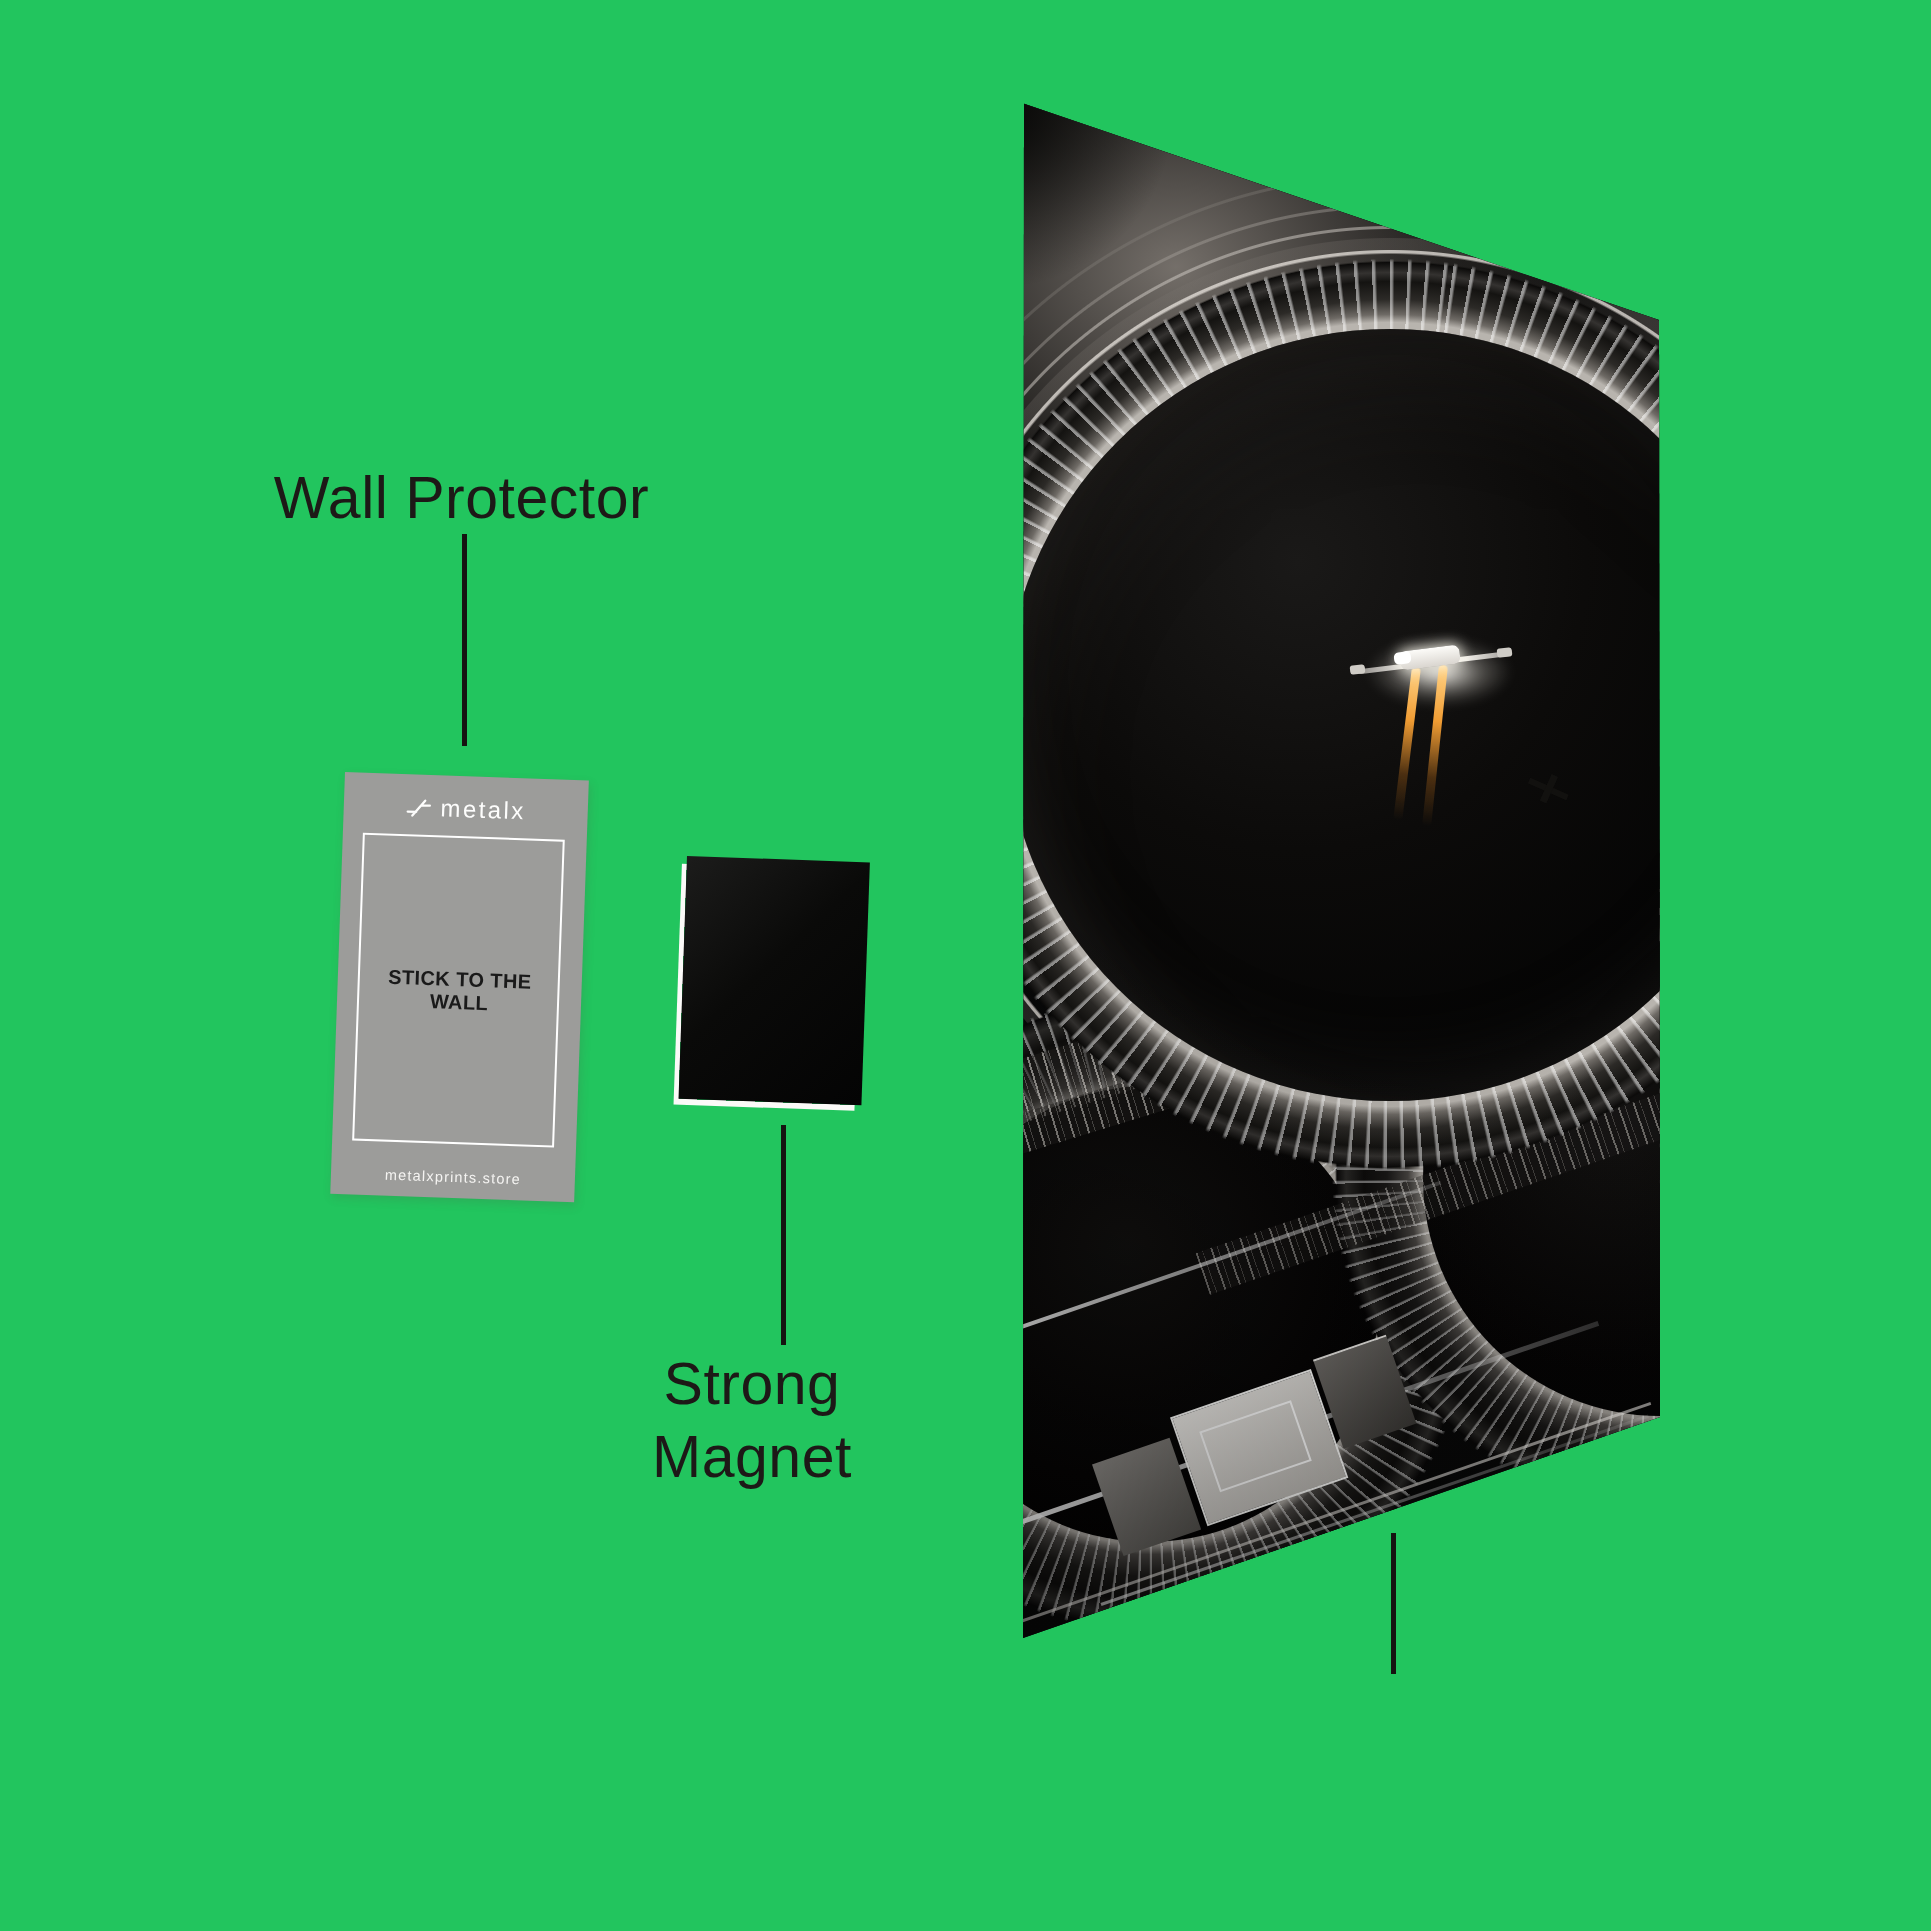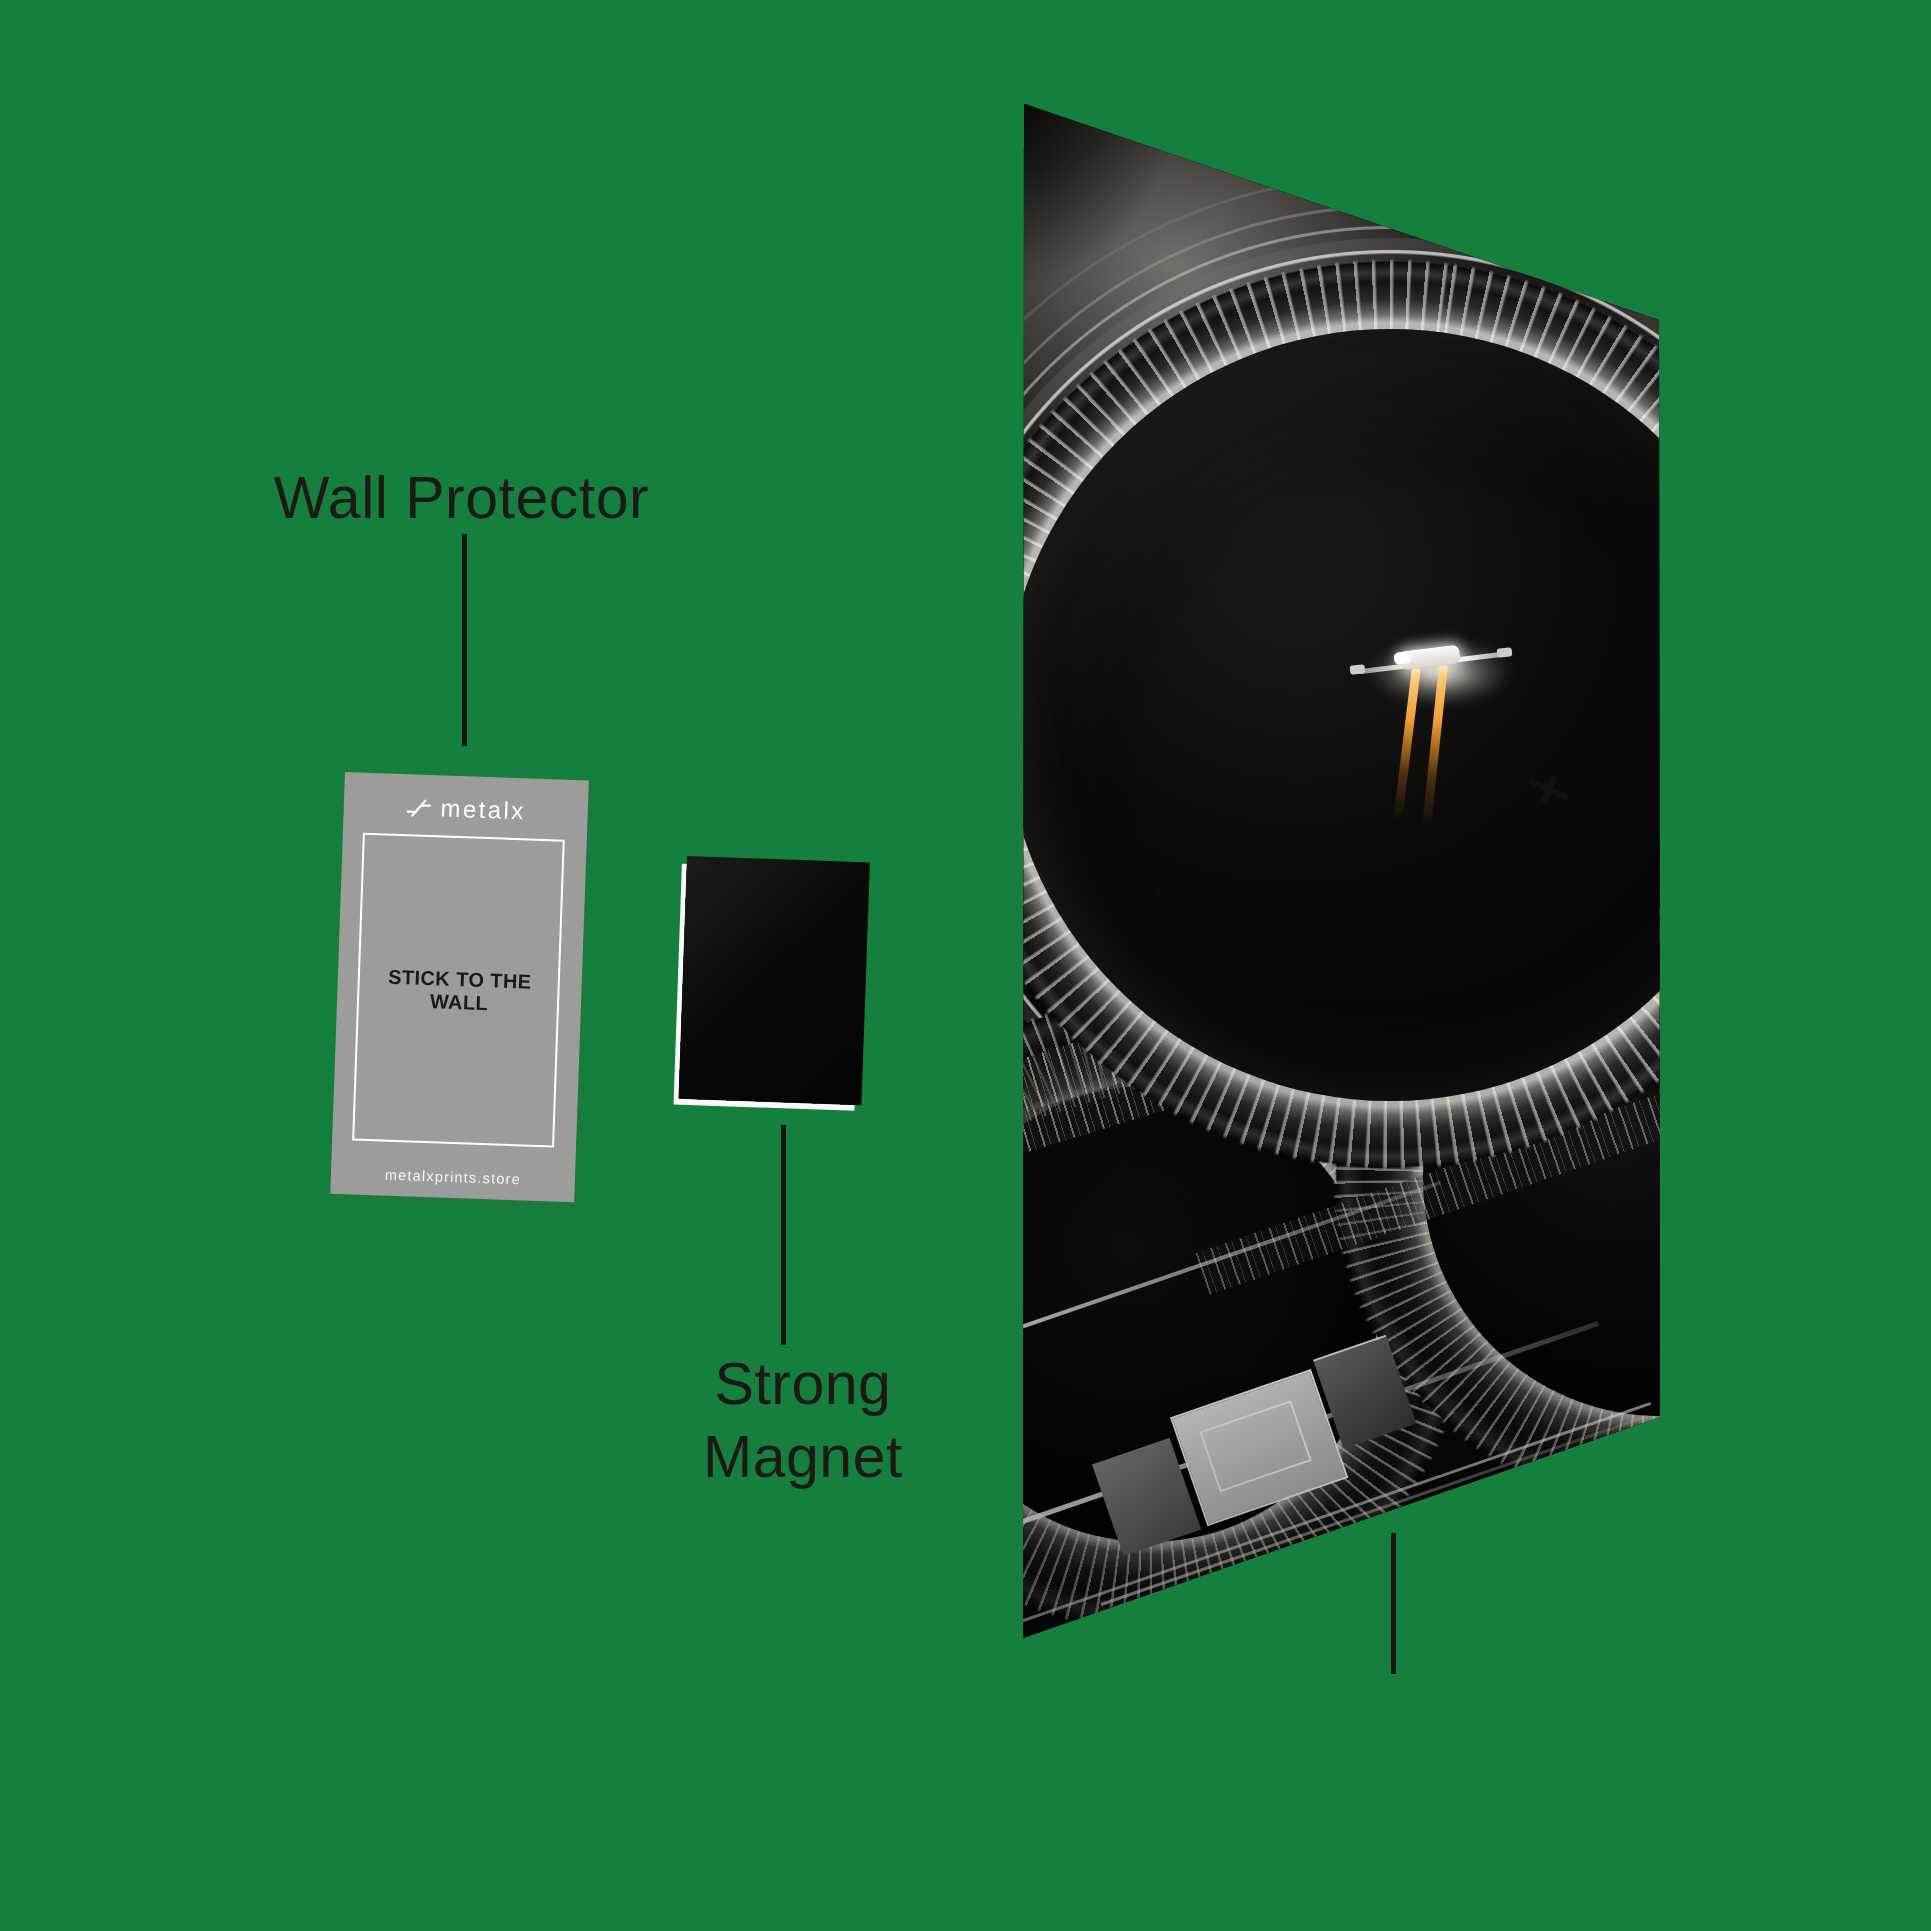--- a/index.html
+++ b/index.html
@@ -1,23 +1,23 @@
 <!DOCTYPE html>
 <html><head>
 <meta charset="utf-8">
 <style>
   html,body{margin:0;padding:0;background:#ebded4;}
-  #canvas{position:relative;width:1931px;height:1931px;background:#15803d;overflow:hidden;
+  #canvas{position:relative;width:1931px;height:1931px;background:#22c55e;overflow:hidden;
           font-family:"Liberation Sans",sans-serif;color:#1d1917;text-decoration:underline;}
   .abs{position:absolute;}
 
   
   .label{font-size:59px;font-weight:500;letter-spacing:0.5px;color:#1d1917;text-align:center;line-height:73px;}
   #lbl-wall{left:143px;top:462px;width:637px;}
-  #lbl-magnet{left:639px;top:1348px;width:328px;}
+  #lbl-magnet{left:588px;top:1348px;width:328px;}
   #lbl-poster{left:1054px;top:1678px;width:676px;}
   .leader{width:4.8px;background:#161311;}
   #line-wall{left:462px;top:534px;height:212px;}
   #line-magnet{left:781px;top:1125px;height:220px;}
   #line-poster{left:1391px;top:1533px;height:141px;}
 
   
   #card{left:345px;top:772px;width:244px;height:422px;background:#9c9c9a;
         transform:rotate(2deg);transform-origin:top left;box-shadow:1.9px 3.9px 9.7px rgba(90,80,72,.18);}
   #card .logo-row{position:absolute;left:0;top:19.3px;width:100%;display:flex;justify-content:center;align-items:center;gap:8.7px;}

